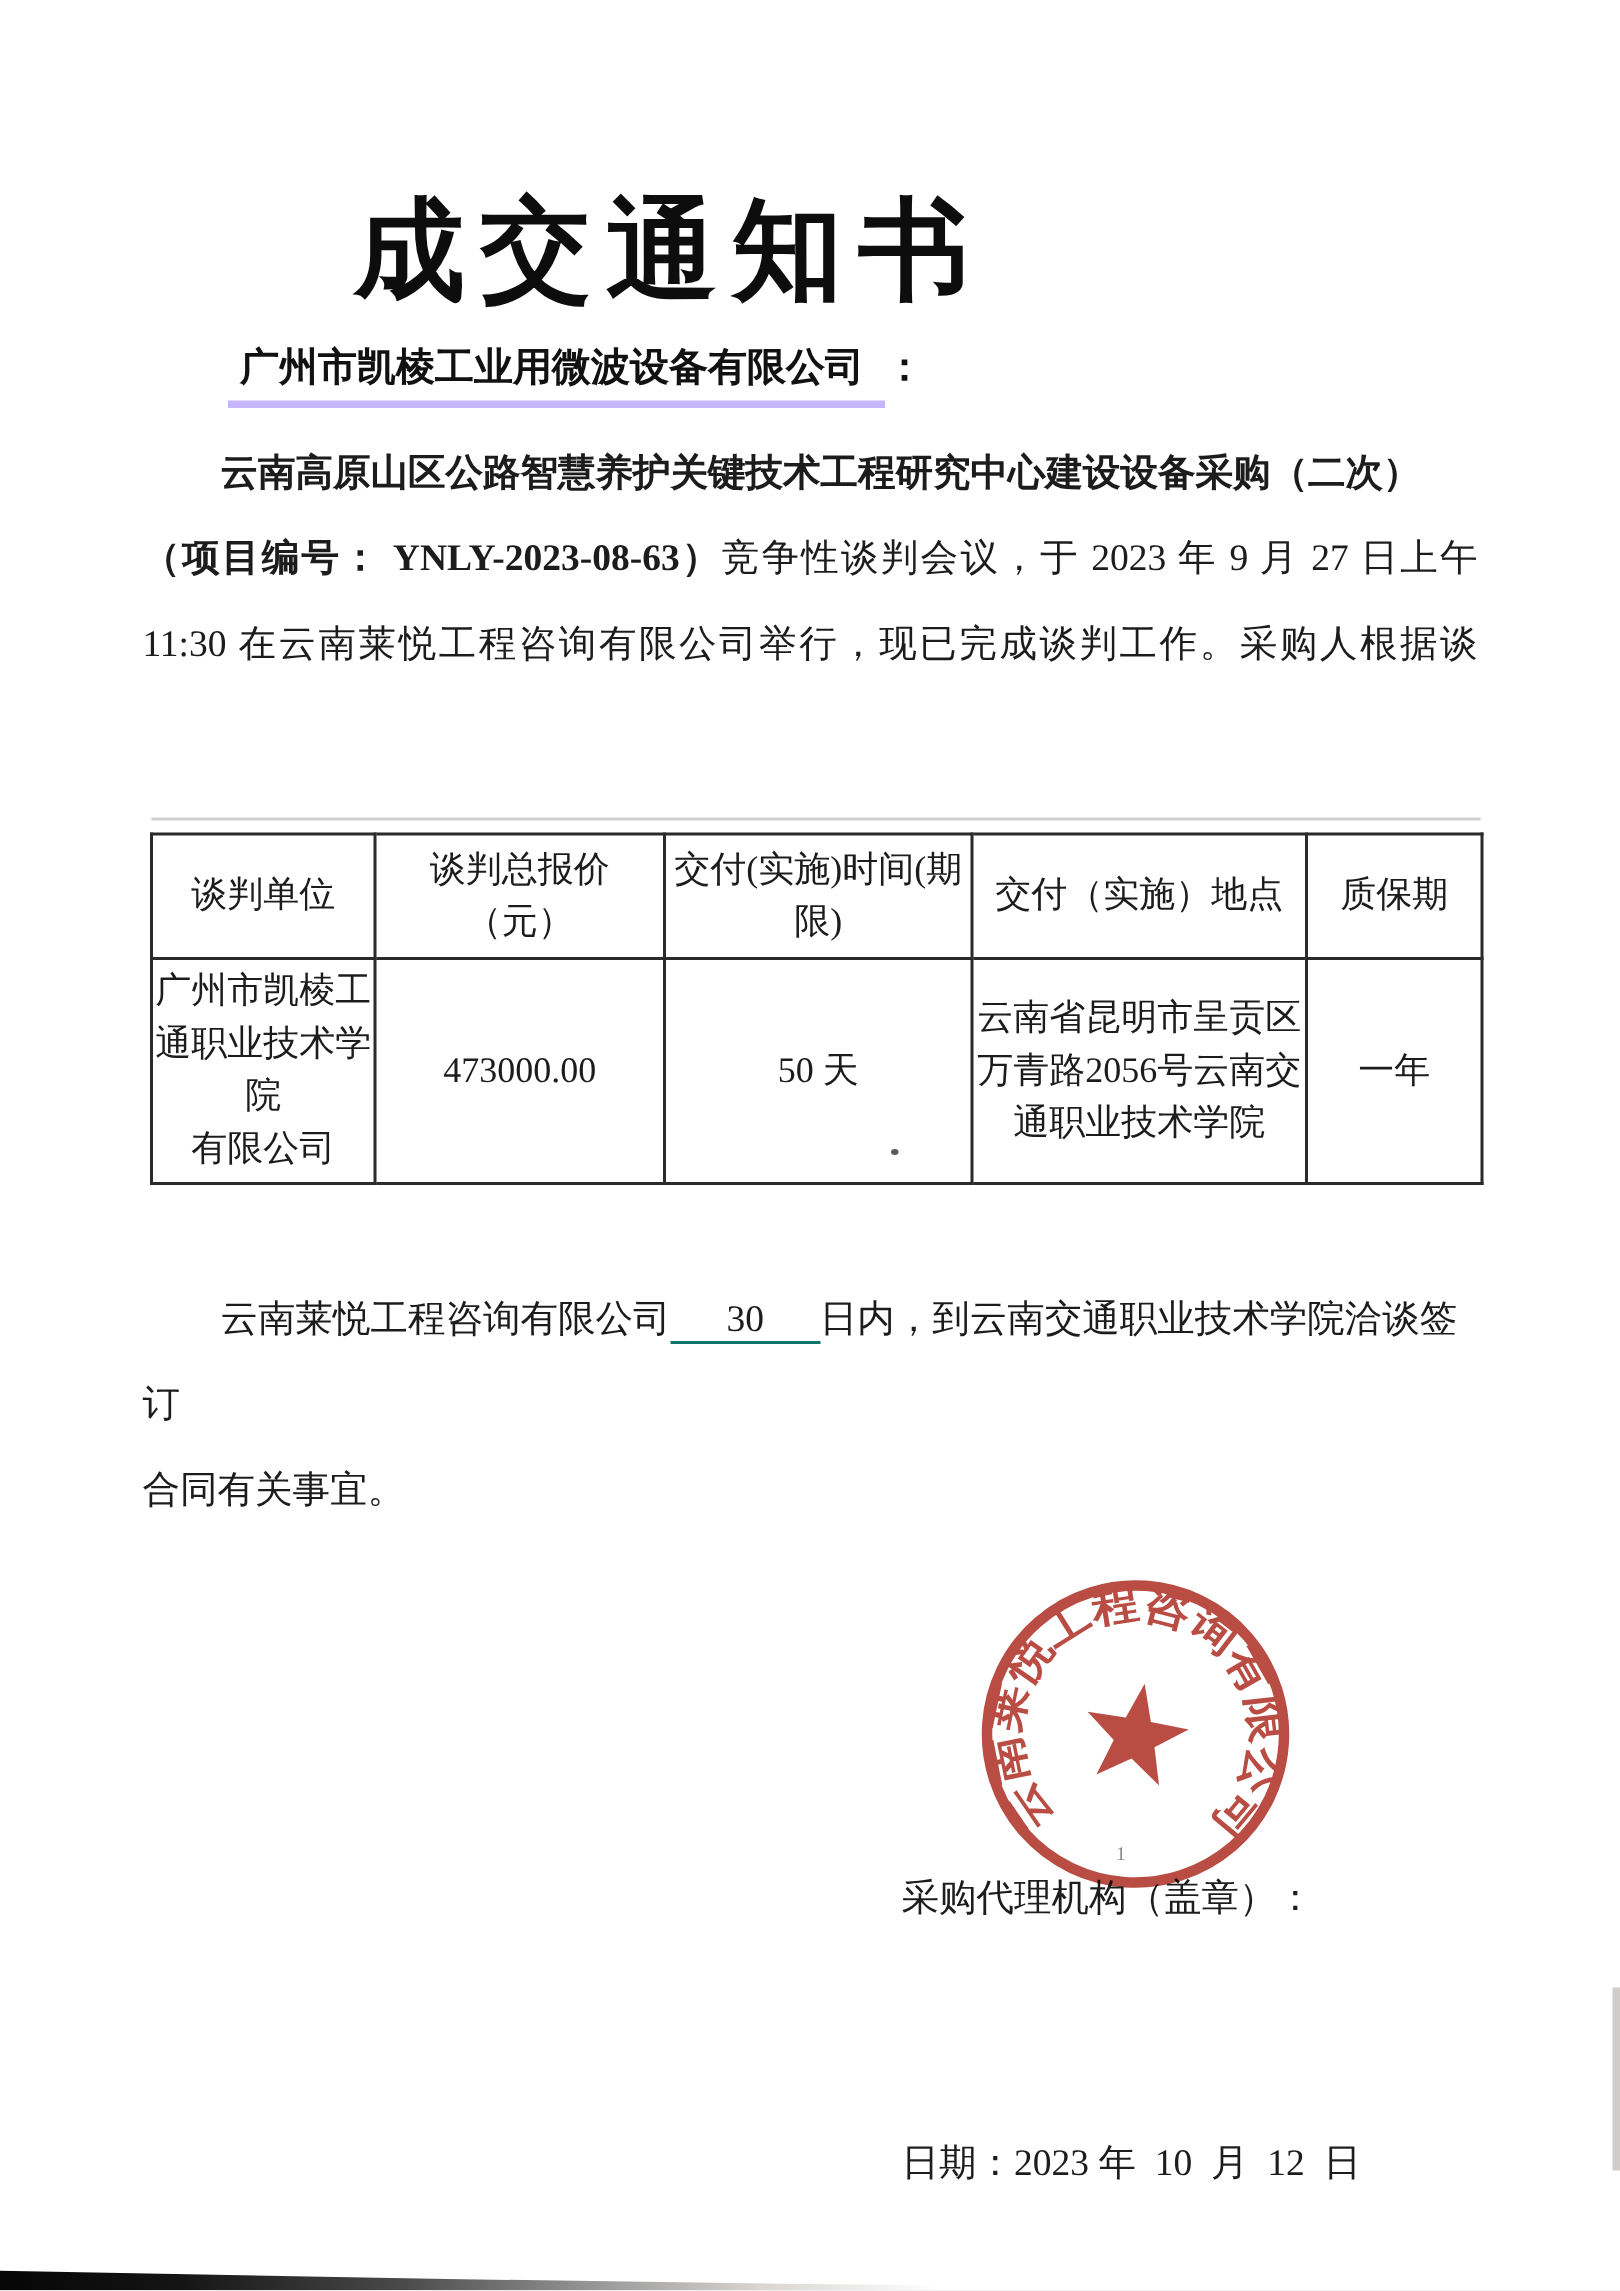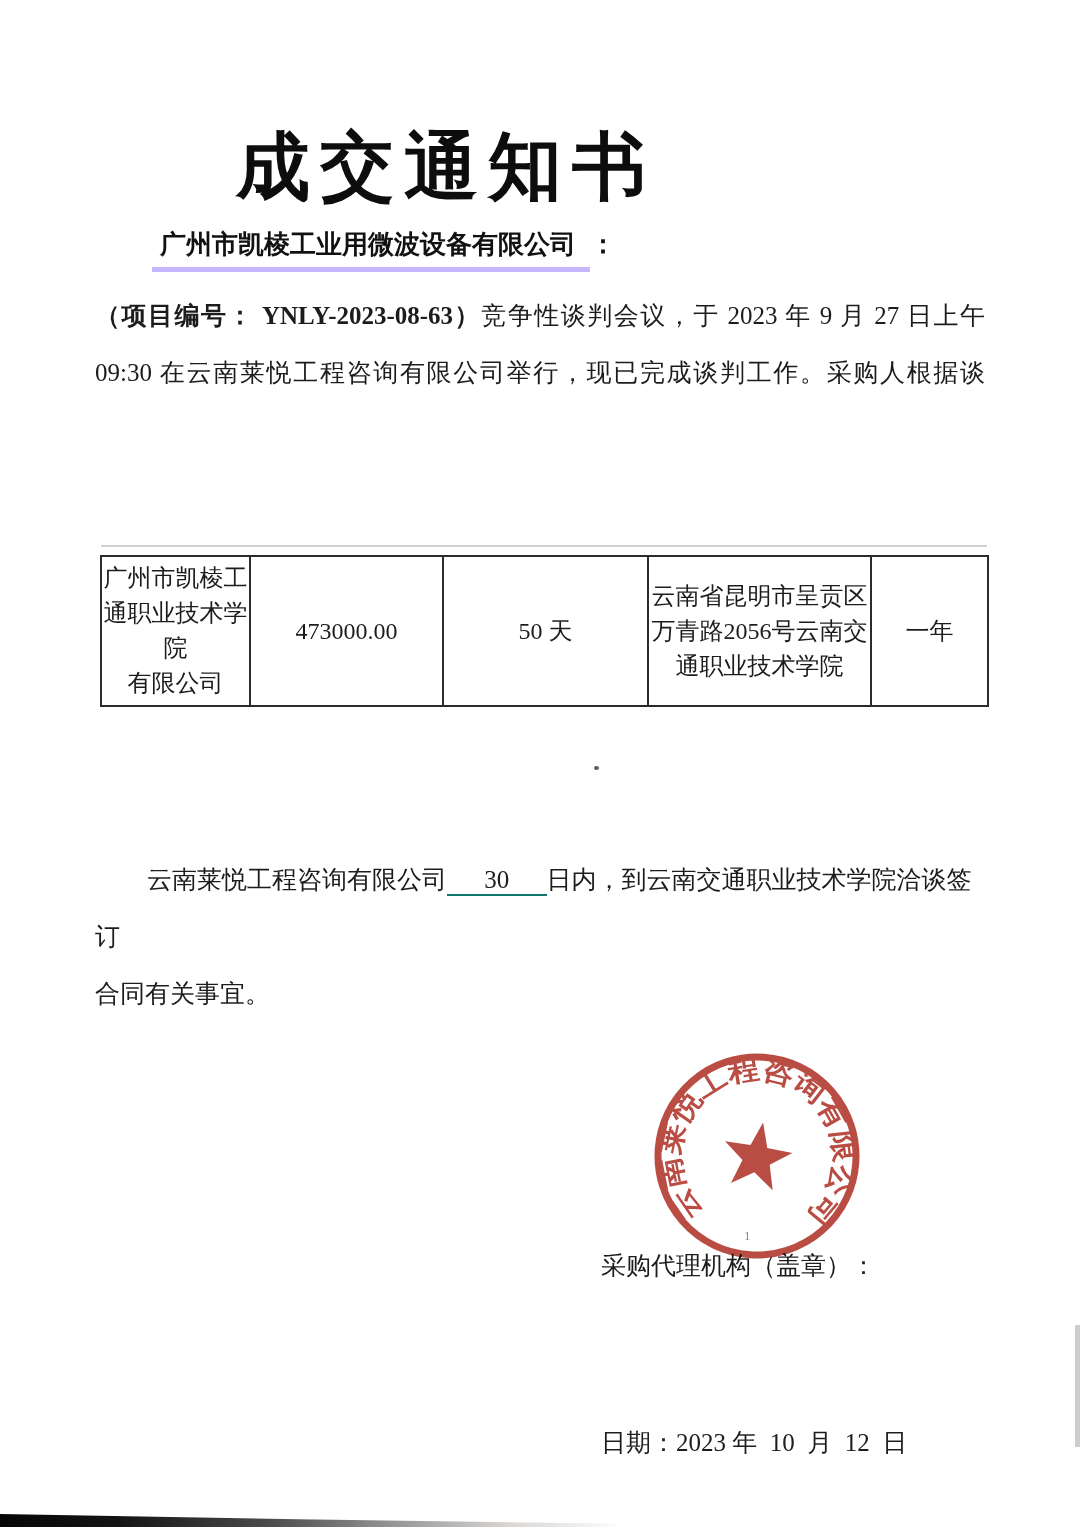--- a/index.html
+++ b/index.html
@@ -72,33 +72,53 @@
 
 <div class="page">
 
   <h1 class="title">成交通知书</h1>
 
   <div class="addressee">
     <span class="name">广州市凯棱工业用微波设备有限公司</span><span>：</span>
   </div>
 
   <div class="para p1">
+      <div class="tline ind"><span class="b">云南高原山区公路智慧养护关键技术工程研究中心建设设备采购（二次）</span></div>
       <div class="tline fill"><span class="b">（项目编号： YNLY-2023-08-63）</span><span>竞争性谈判会议，于 2023 年 9 月 27 日上午</span></div>
-      <div class="tline fill"><span>09:30 在云南莱悦工程咨询有限公司举行，现已完成谈判工作。采购人根据谈</span></div>
+      <div class="tline fill"><span>11:30 在云南莱悦工程咨询有限公司举行，现已完成谈判工作。采购人根据谈</span></div>
     </div>
 
   <table class="award">
     <colgroup>
       <col class="c1">
         <col class="c2">
         <col class="c3">
         <col class="c4">
         <col class="c5">
     </colgroup>
     <tbody>
+        <tr class="hdr">
+      <th>
+            <div>谈判单位</div>
+          </th>
+      <th>
+            <div>谈判总报价</div>
+            <div>（元）</div>
+          </th>
+      <th>
+            <div>交付(实施)时间(期</div>
+            <div>限)</div>
+          </th>
+      <th>
+            <div>交付（实施）地点</div>
+          </th>
+      <th>
+            <div>质保期</div>
+          </th>
+    </tr>
     <tr class="bod">
       <td>
             <div>广州市凯棱工</div>
             <div>通职业技术学院</div>
             <div>有限公司</div>
           </td>
       <td>
             <div>473000.00</div>
           </td>
       <td>

